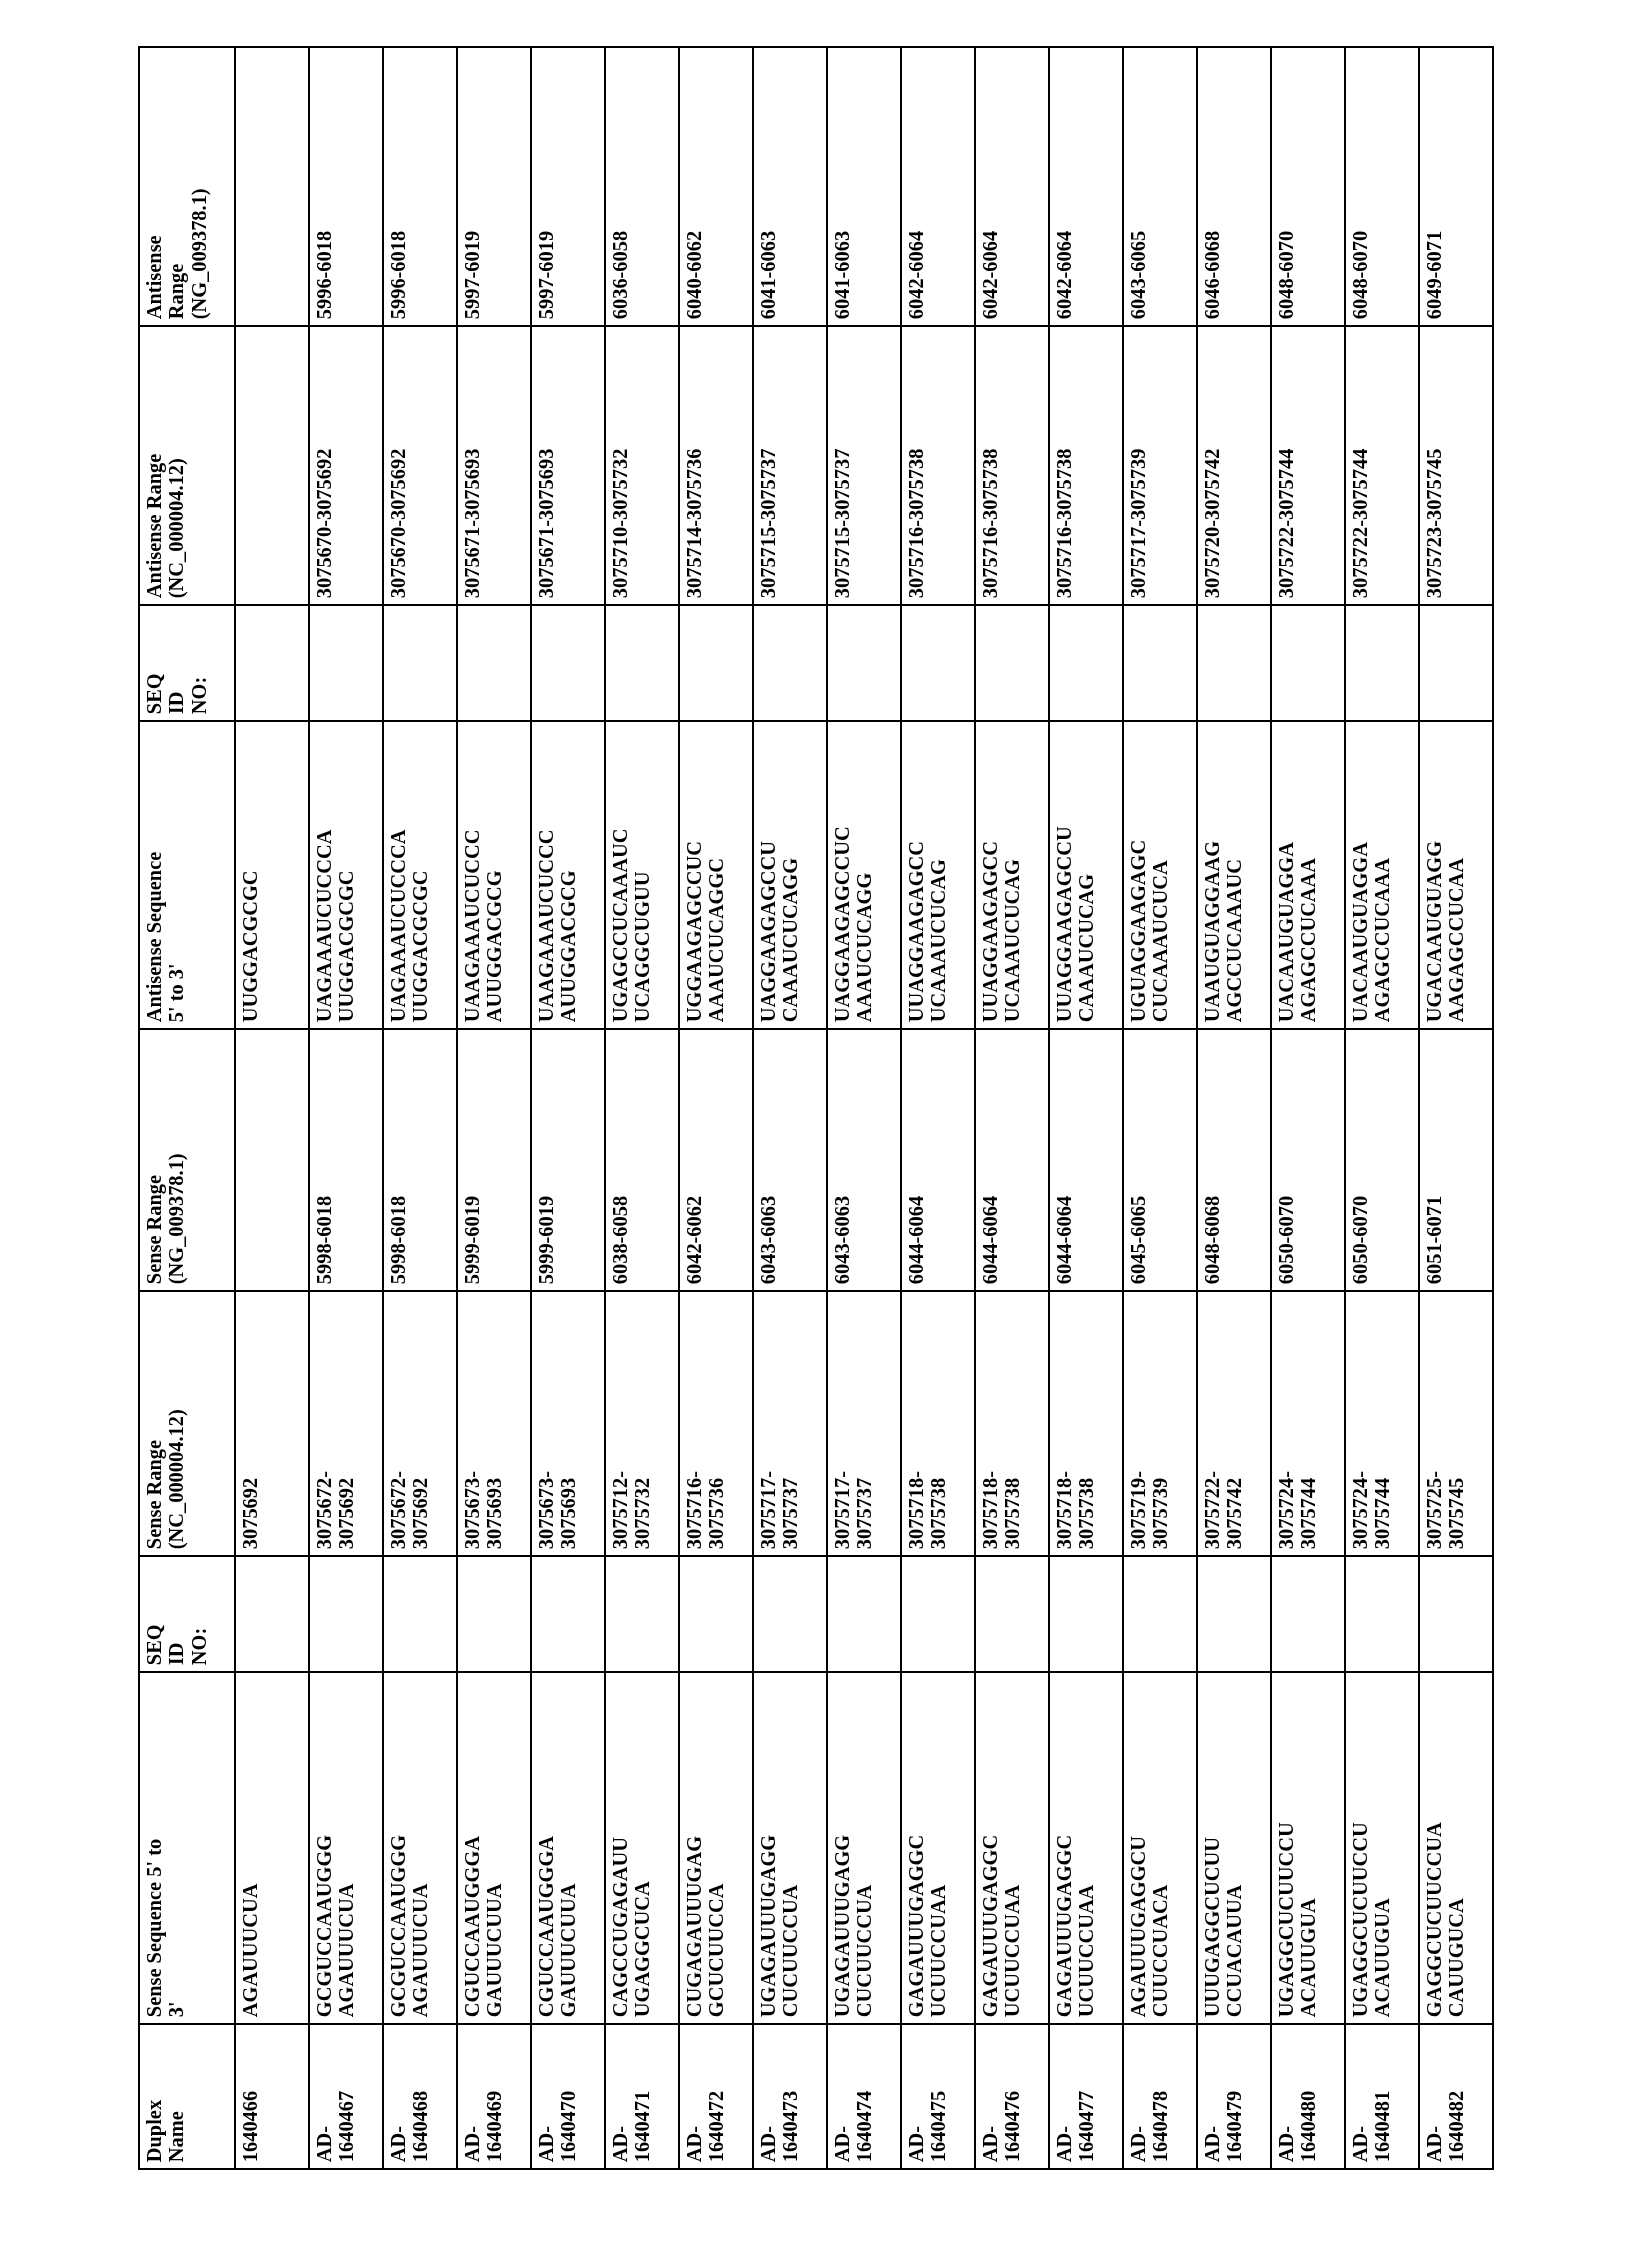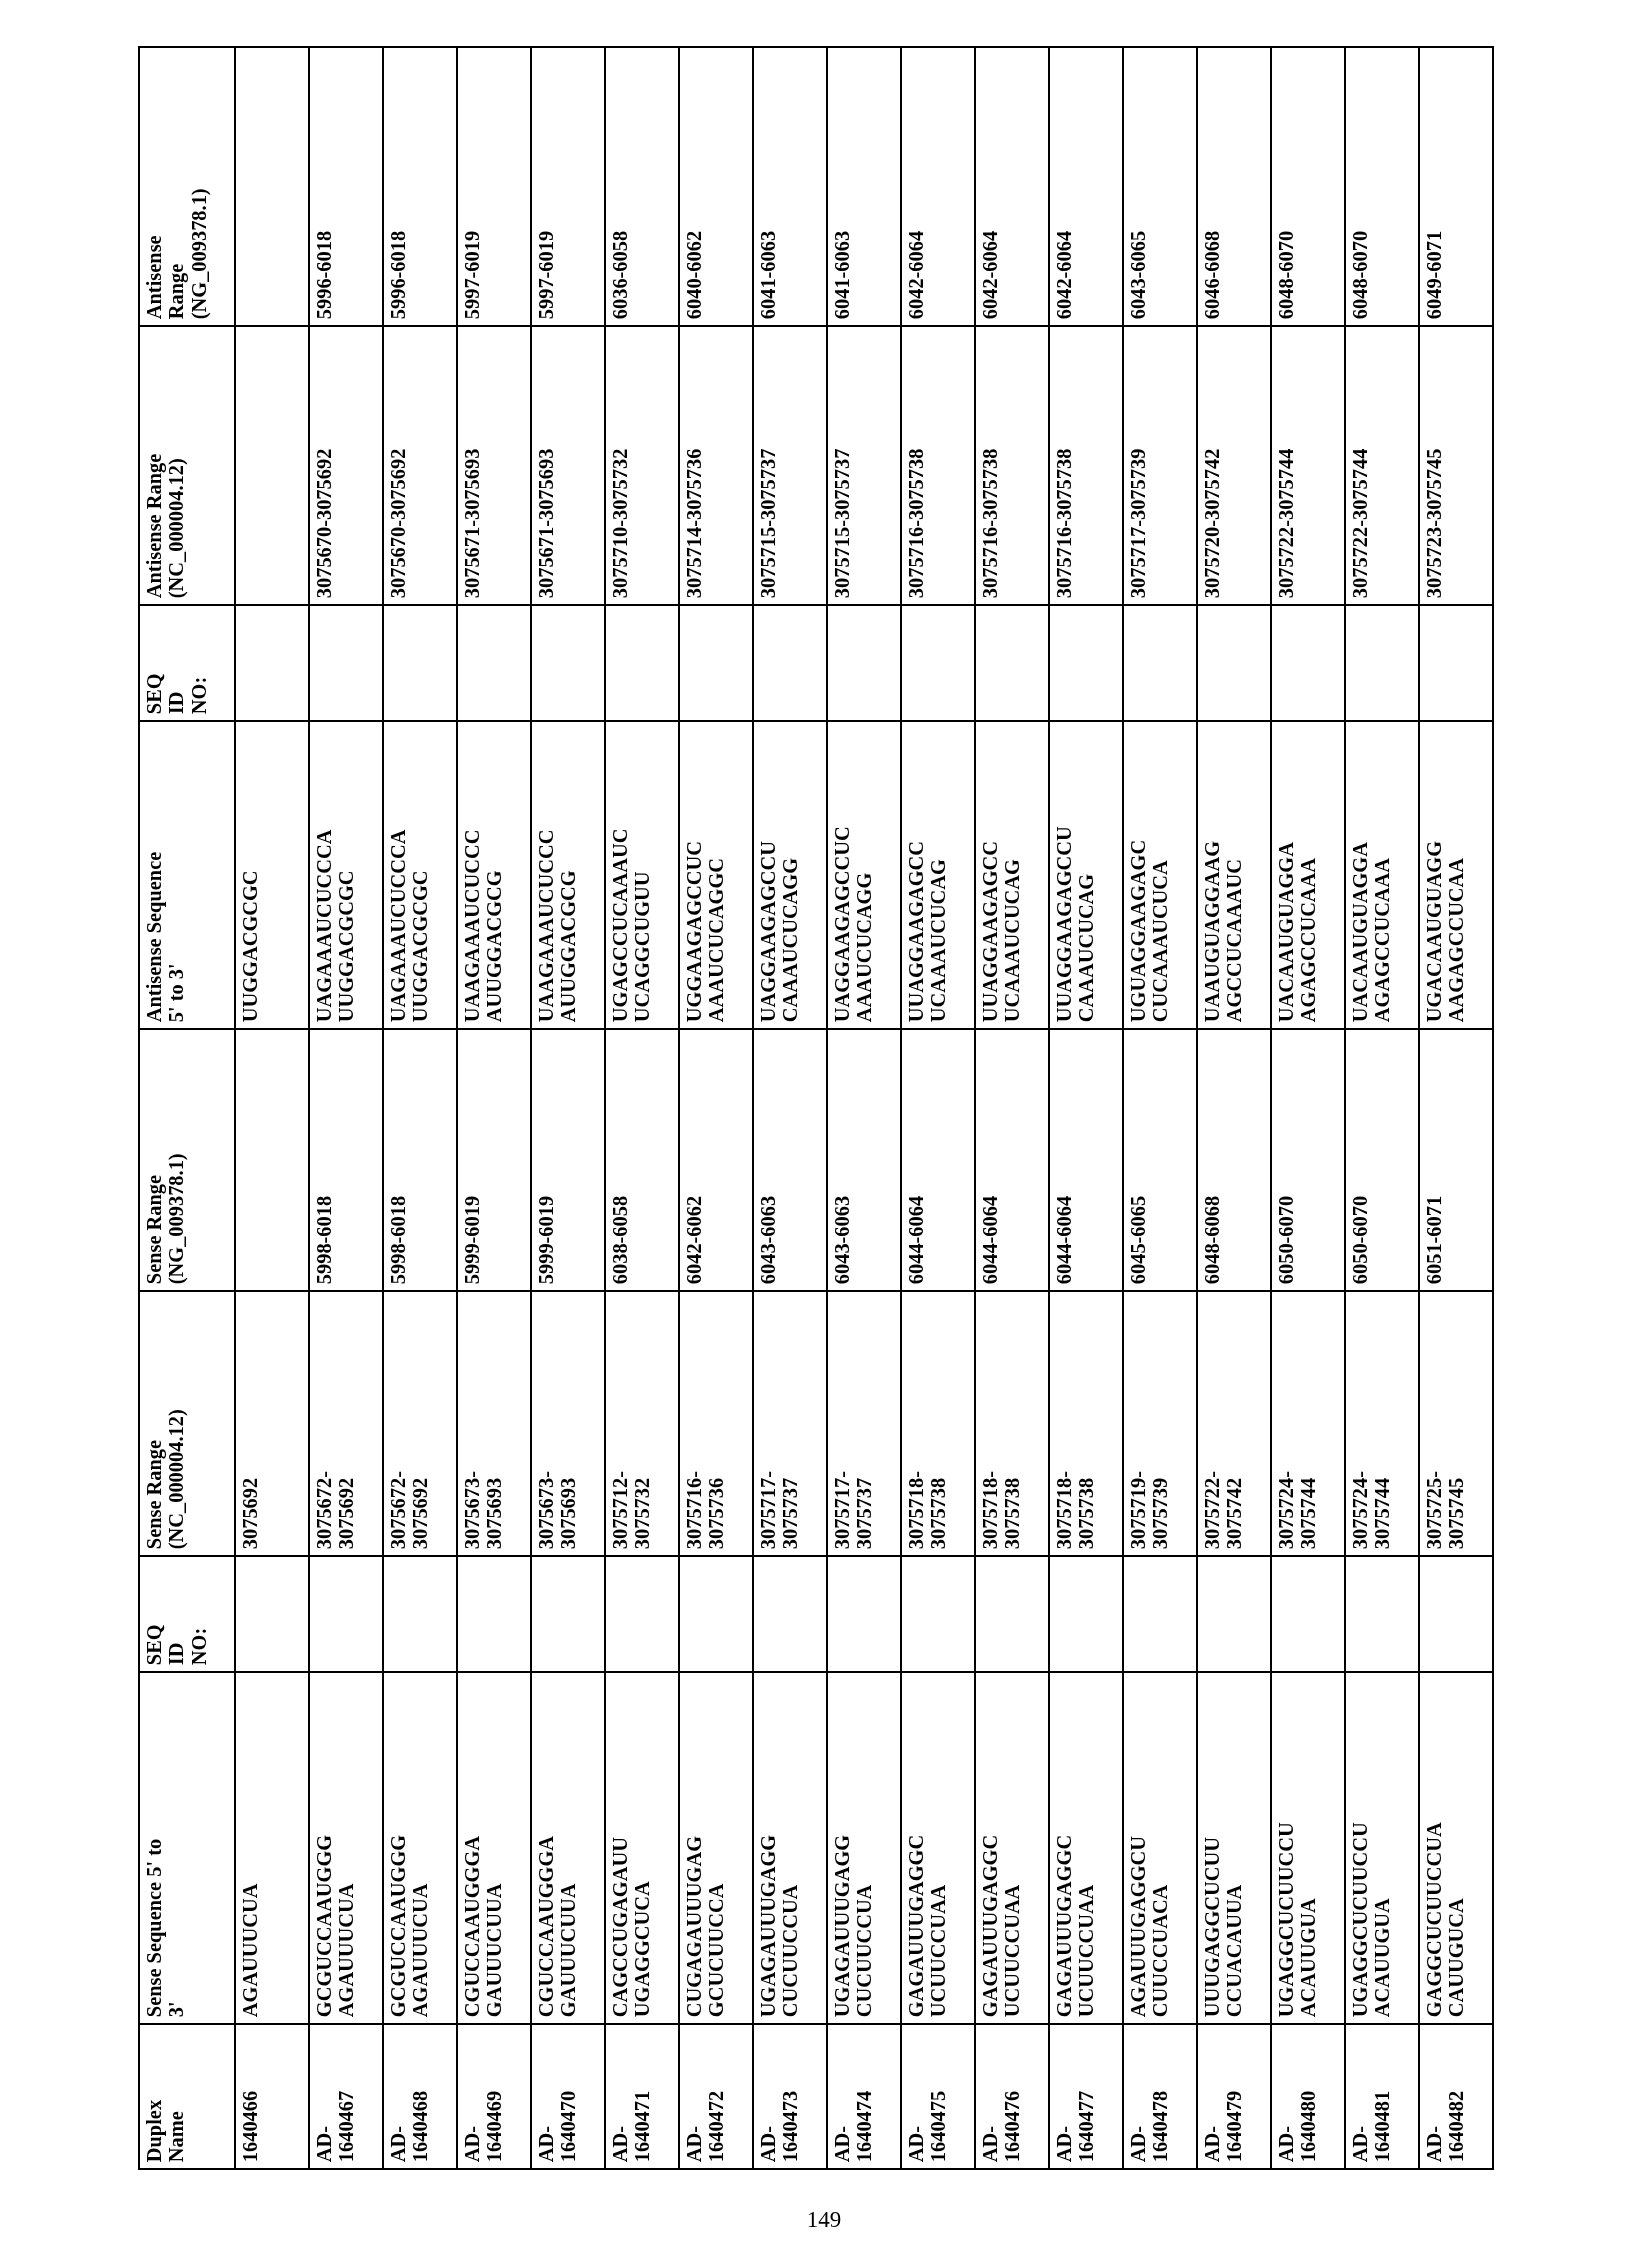--- a/index.html
+++ b/index.html
@@ -345,15 +345,14 @@
             <td>6051-6071</td>
             <td>UGACAAUGUAGG
 AAGAGCCUCAA</td>
             <td></td>
             <td>3075723-3075745</td>
             <td>6049-6071</td>
           </tr>
         </tbody>
     </table>
   </div>
-  <div class="page-number">149</div>
 </div>
 
 
 </body></html>

